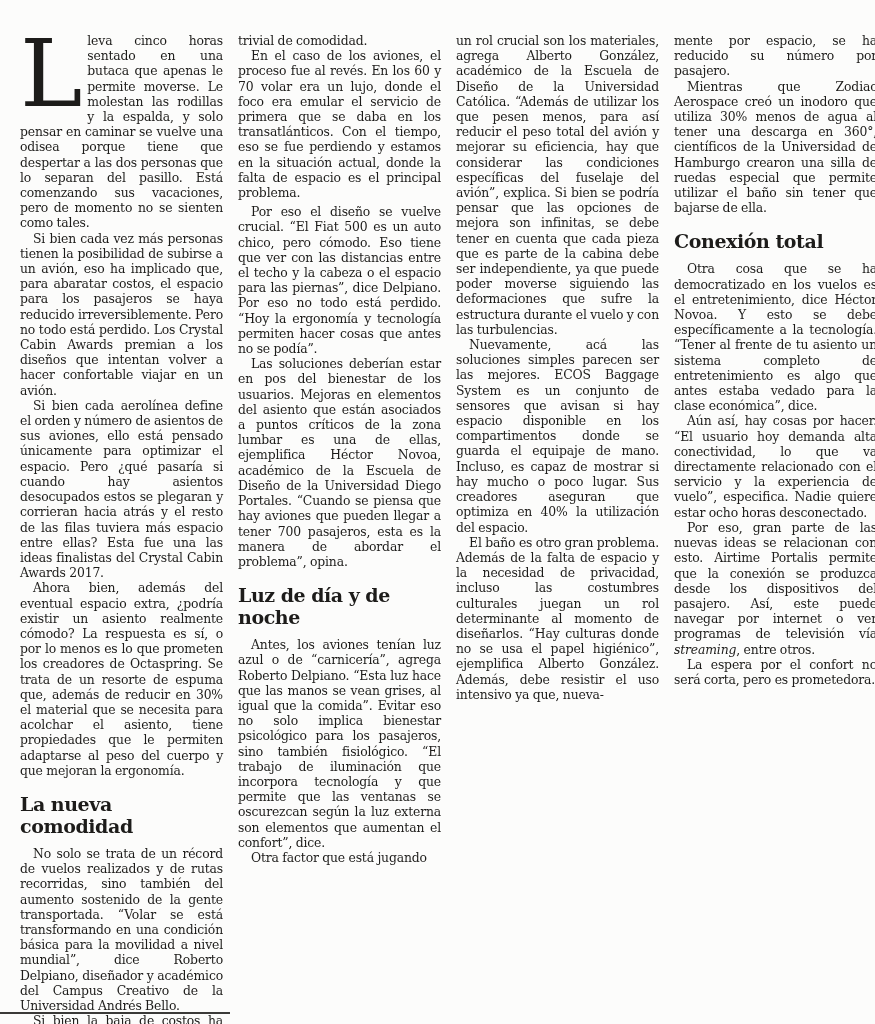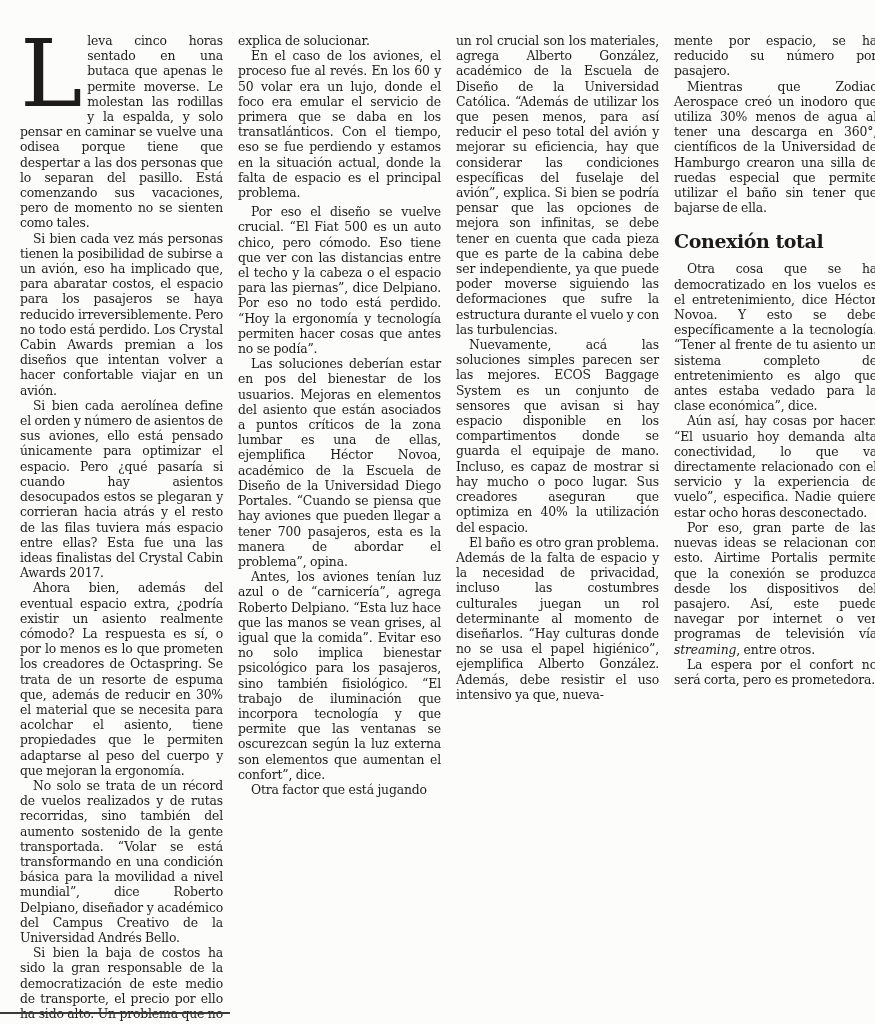--- a/index.html
+++ b/index.html
@@ -77,28 +77,30 @@
 </head>
 <body>
 
 <div class="page">
   <main class="columns">
     <section class="col">
         <p class="no-indent"><span class="dropcap">L</span>leva cinco horas sentado en una butaca que apenas le permite moverse. Le molestan las rodillas y la espalda, y solo pensar en caminar se vuelve una odisea porque tiene que despertar a las dos personas que lo separan del pasillo. Está comenzando sus vacaciones, pero de momento no se sienten como tales.</p>
         <p>Si bien cada vez más personas tienen la posibilidad de subirse a un avión, eso ha implicado que, para abaratar costos, el espacio para los pasajeros se haya reducido irreversiblemente. Pero no todo está perdido. Los Crystal Cabin Awards premian a los diseños que intentan volver a hacer confortable viajar en un avión.</p>
         <p>Si bien cada aerolínea define el orden y número de asientos de sus aviones, ello está pensado únicamente para optimizar el espacio. Pero ¿qué pasaría si cuando hay asientos desocupados estos se plegaran y corrieran hacia atrás y el resto de las filas tuviera más espacio entre ellas? Esta fue una las ideas finalistas del Crystal Cabin Awards 2017.</p>
         <p>Ahora bien, además del eventual espacio extra, ¿podría existir un asiento realmente cómodo? La respuesta es sí, o por lo menos es lo que prometen los creadores de Octaspring. Se trata de un resorte de espuma que, además de reducir en 30% el material que se necesita para acolchar el asiento, tiene propiedades que le permiten adaptarse al peso del cuerpo y que mejoran la ergonomía.</p>
+        <h2>La nueva comodidad</h2>
         <p>No solo se trata de un récord de vuelos realizados y de rutas recorridas, sino también del aumento sostenido de la gente transportada. “Volar se está transformando en una condición básica para la movilidad a nivel mundial”, dice Roberto Delpiano, diseñador y académico del Campus Creativo de la Universidad Andrés Bello.</p>
         <p>Si bien la baja de costos ha sido la gran responsable de la democratización de este medio de transporte, el precio por ello ha sido alto. Un problema que no es</p>
       </section>
     <section class="col">
-        <p class="no-indent">explica de solucionar.</p>
-        <p>En el caso de los aviones, el proceso fue al revés. En los 60 y 50 volar era un lujo, donde el foco era emular el servicio de primera que se daba en los transatlánticos. Con el tiempo, eso se fue perdiendo y estamos en la situación actual, donde la falta de espacio es el principal problema.</p>
+        <p class="no-indent">trivial de comodidad.</p>
+        <p>En el caso de los aviones, el proceso fue al revés. En los 60 y 70 volar era un lujo, donde el foco era emular el servicio de primera que se daba en los transatlánticos. Con el tiempo, eso se fue perdiendo y estamos en la situación actual, donde la falta de espacio es el principal problema.</p>
         <p class="spaced">Por eso el diseño se vuelve crucial. “El Fiat 500 es un auto chico, pero cómodo. Eso tiene que ver con las distancias entre el techo y la cabeza o el espacio para las piernas”, dice Delpiano. Por eso no todo está perdido. “Hoy la ergonomía y tecnología permiten hacer cosas que antes no se podía”.</p>
         <p>Las soluciones deberían estar en pos del bienestar de los usuarios. Mejoras en elementos del asiento que están asociados a puntos críticos de la zona lumbar es una de ellas, ejemplifica Héctor Novoa, académico de la Escuela de Diseño de la Universidad Diego Portales. “Cuando se piensa que hay aviones que pueden llegar a tener 700 pasajeros, esta es la manera de abordar el problema”, opina.</p>
+        <h2>Luz de día y de noche</h2>
         <p>Antes, los aviones tenían luz azul o de “carnicería”, agrega Roberto Delpiano. “Esta luz hace que las manos se vean grises, al igual que la comida”. Evitar eso no solo implica bienestar psicológico para los pasajeros, sino también fisiológico. “El trabajo de iluminación que incorpora tecnología y que permite que las ventanas se oscurezcan según la luz externa son elementos que aumentan el confort”, dice.</p>
         <p>Otra factor que está jugando</p>
       </section>
     <section class="col">
         <p class="no-indent">un rol crucial son los materiales, agrega Alberto González, académico de la Escuela de Diseño de la Universidad Católica. “Además de utilizar los que pesen menos, para así reducir el peso total del avión y mejorar su eficiencia, hay que considerar las condiciones específicas del fuselaje del avión”, explica. Si bien se podría pensar que las opciones de mejora son infinitas, se debe tener en cuenta que cada pieza que es parte de la cabina debe ser independiente, ya que puede poder moverse siguiendo las deformaciones que sufre la estructura durante el vuelo y con las turbulencias.</p>
         <p>Nuevamente, acá las soluciones simples parecen ser las mejores. ECOS Baggage System es un conjunto de sensores que avisan si hay espacio disponible en los compartimentos donde se guarda el equipaje de mano. Incluso, es capaz de mostrar si hay mucho o poco lugar. Sus creadores aseguran que optimiza en 40% la utilización del espacio.</p>
         <p>El baño es otro gran problema. Además de la falta de espacio y la necesidad de privacidad, incluso las costumbres culturales juegan un rol determinante al momento de diseñarlos. “Hay culturas donde no se usa el papel higiénico”, ejemplifica Alberto González. Además, debe resistir el uso intensivo ya que, nueva-</p>
       </section>
     <section class="col">
         <p class="no-indent">mente por espacio, se ha reducido su número por pasajero.</p>

